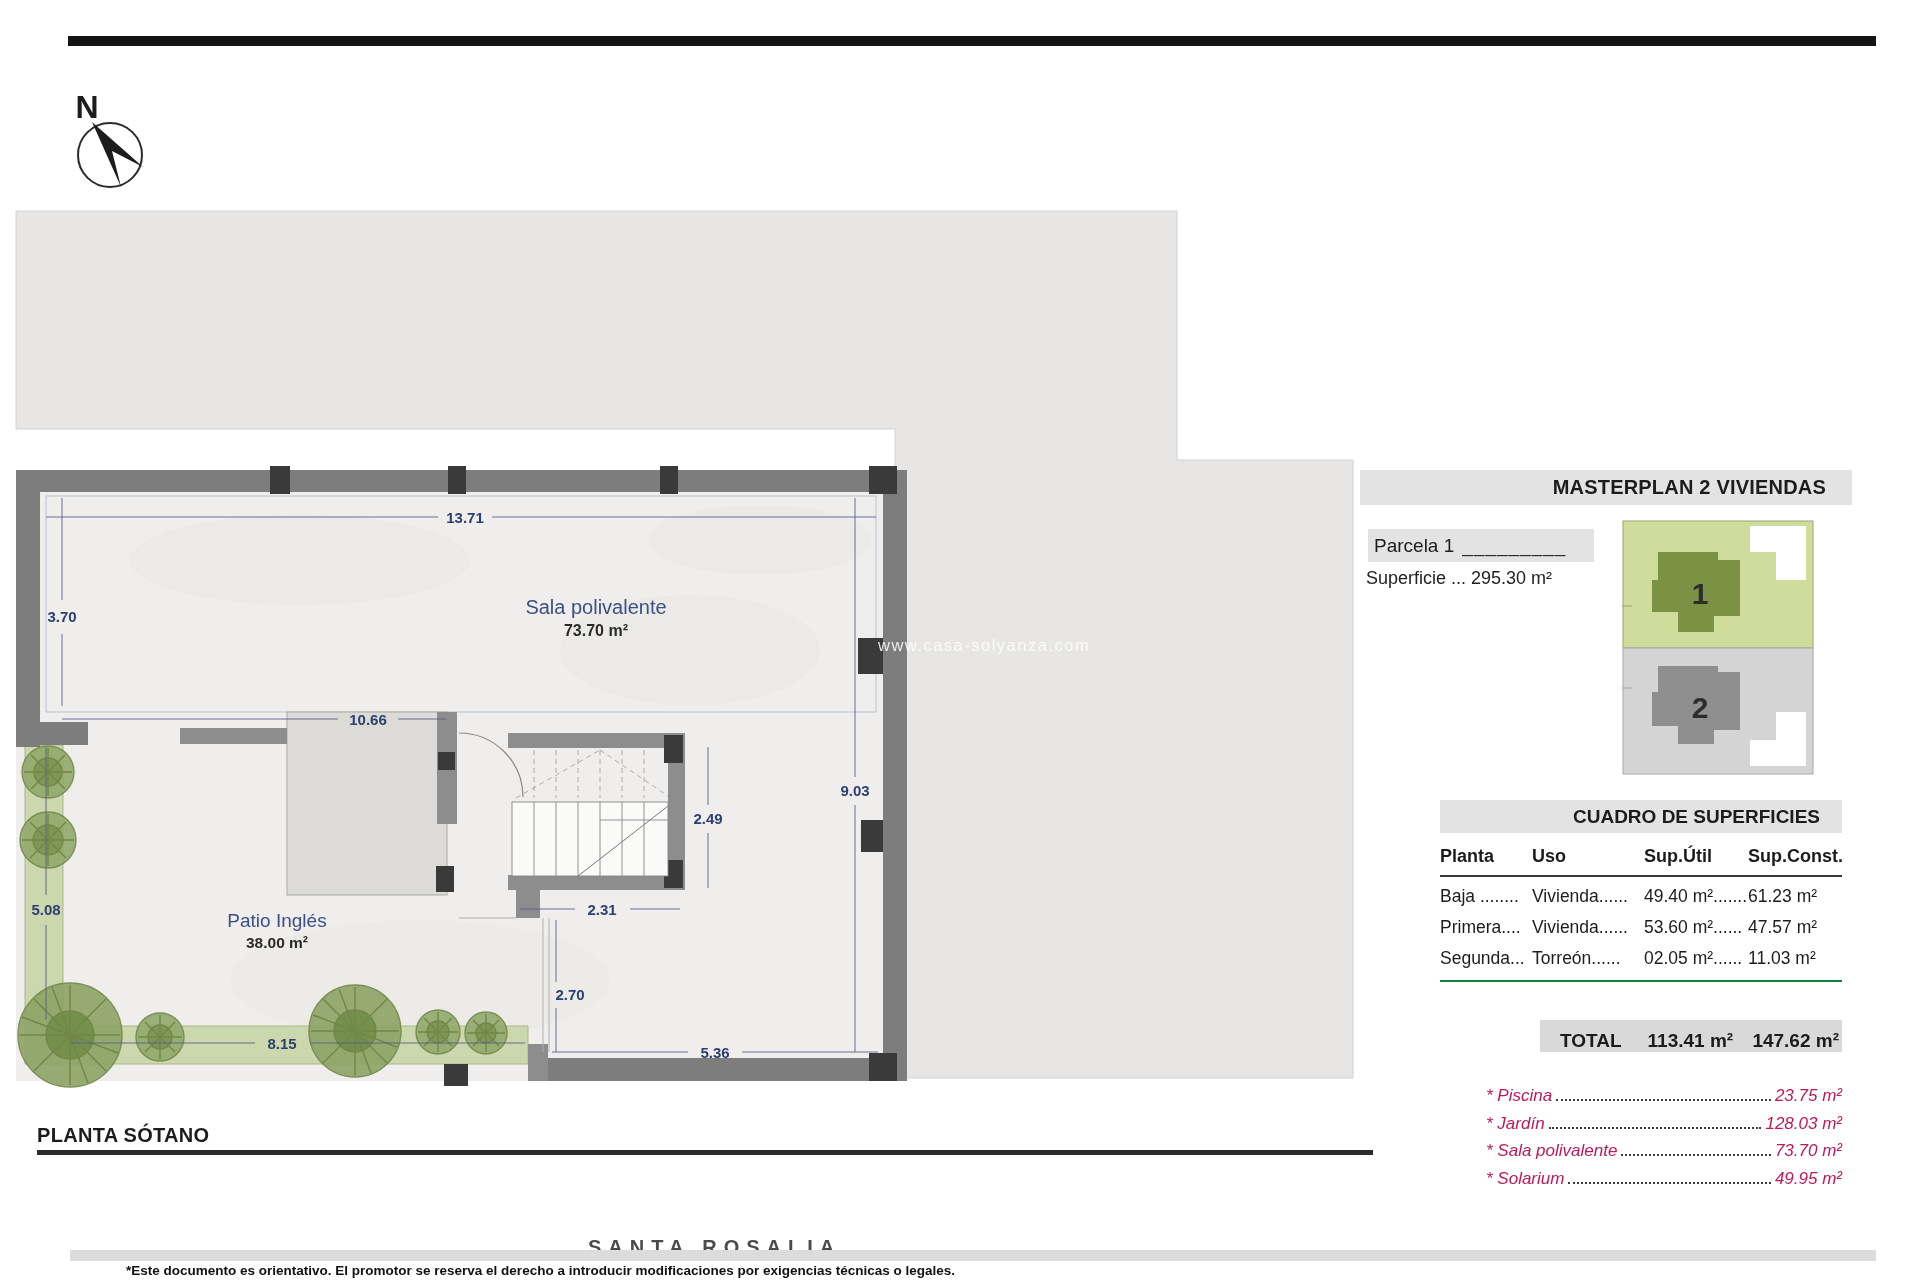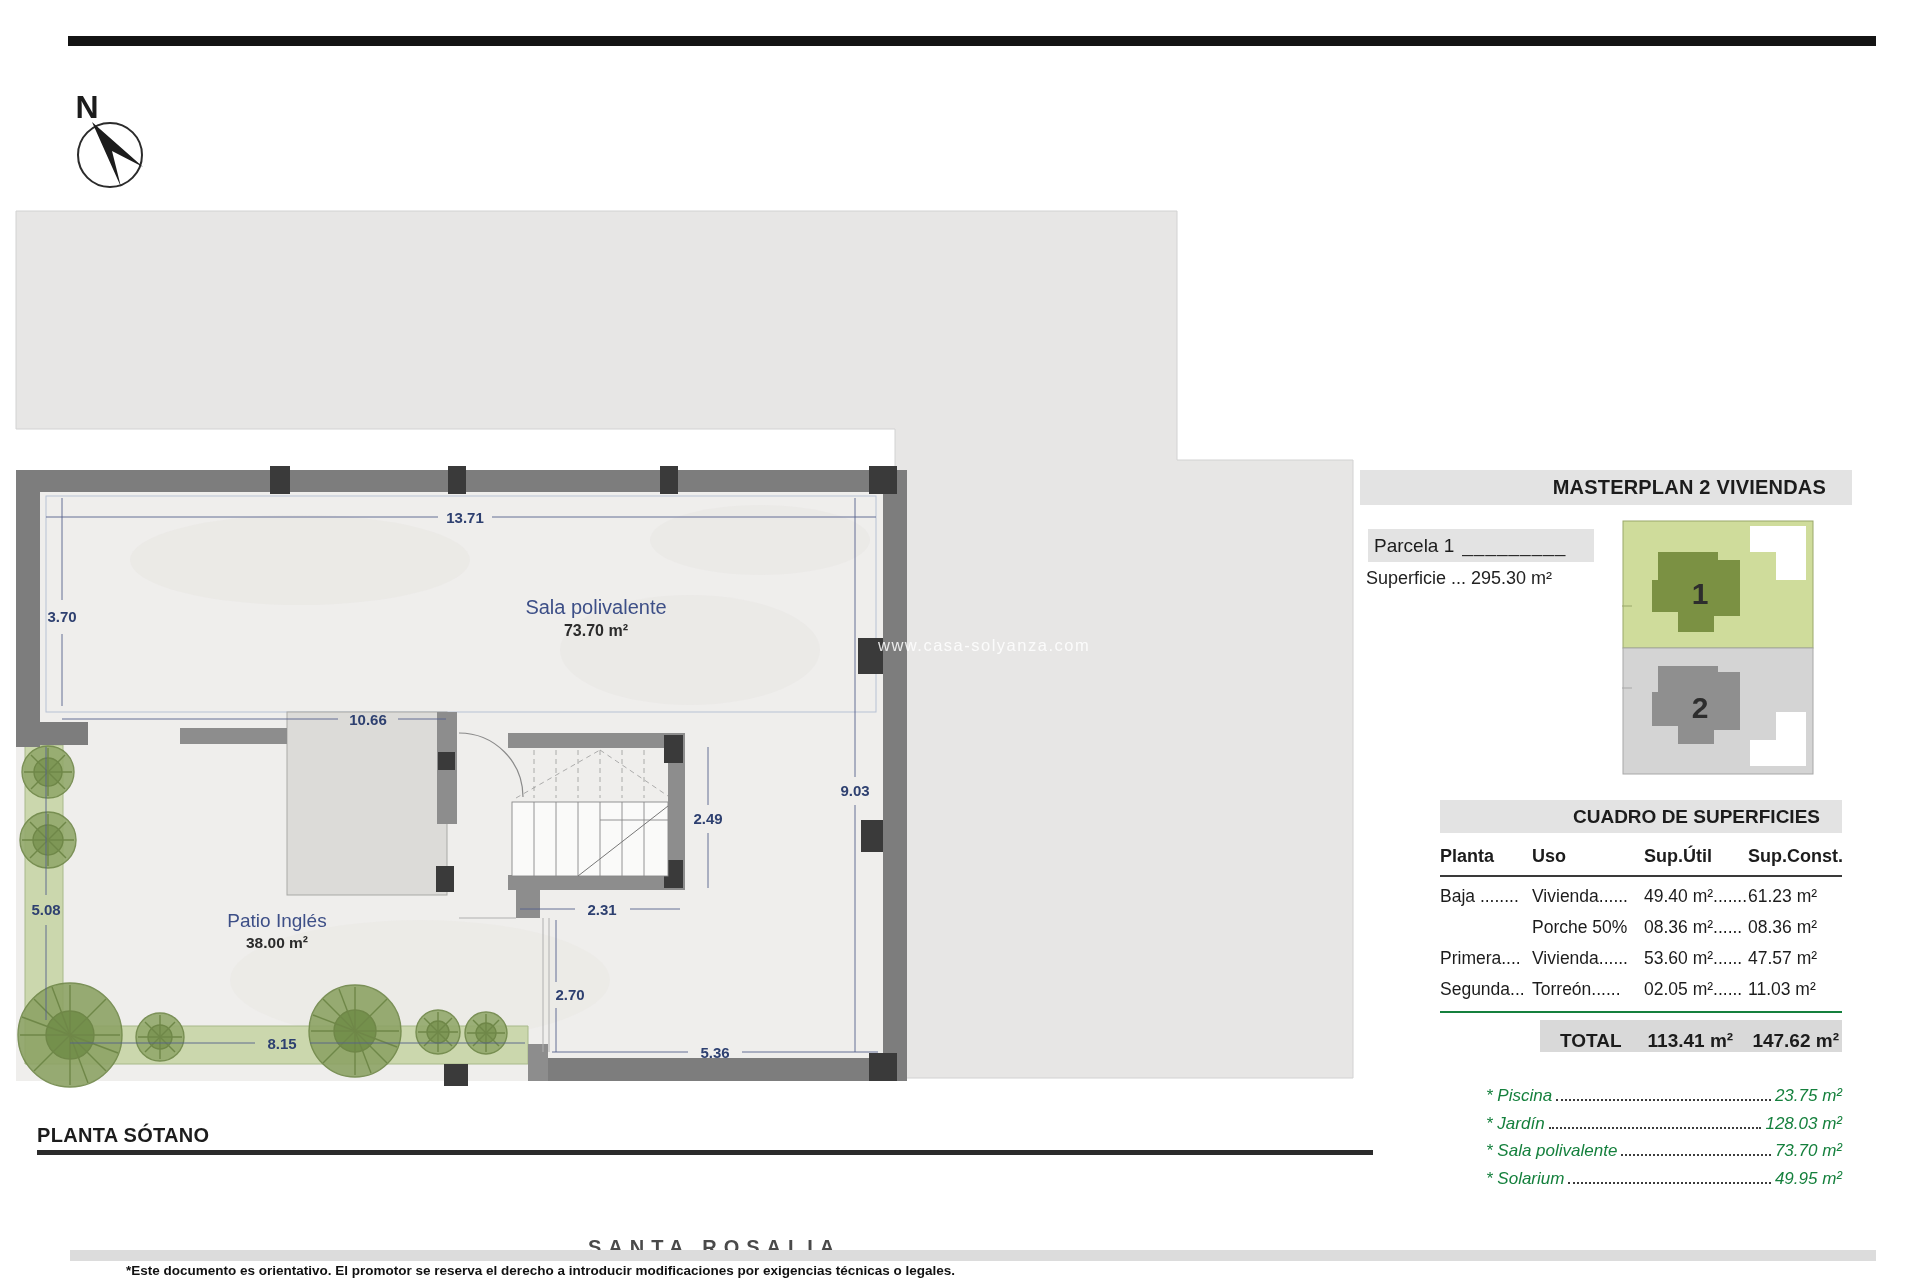--- a/index.html
+++ b/index.html
@@ -31,21 +31,21 @@
   #surfaces-table{left:1440px;top:846px;width:402px;font-size:17.5px;}
   .tbl-grid{display:grid;grid-template-columns:92px 112px 104px 94px;column-gap:0;}
   .tbl-head{font-weight:bold;font-size:18px;padding-bottom:8px;border-bottom:2px solid #3a3a3a;}
   .tbl-row{line-height:31px;white-space:nowrap;}
   .tbl-body{padding-top:4px;border-bottom:2px solid #15803d;padding-bottom:6px;}
   #total-bar{left:1540px;top:1020px;width:302px;height:32px;background:#d9d9d9;
              display:flex;align-items:flex-end;font-weight:bold;font-size:19px;box-sizing:border-box;
              padding:0 3px 0 20px;}
   #total-bar .v1{margin-left:26px;}
   #total-bar .v2{margin-left:auto;}
-  #extras{left:1486px;top:1086px;width:356px;font-size:17px;font-style:italic;color:#15803d;}
+  #extras{left:1486px;top:1086px;width:356px;font-size:17px;font-style:italic;color:#be185d;}
   .extra-row{display:flex;align-items:baseline;height:27.5px;}
   .extra-leader{flex:1;border-bottom:2px dotted #3c3c3c;margin:0 4px 4px 4px;}
 
   
   #plan-title{left:37px;top:1124px;font-size:20px;font-weight:bold;letter-spacing:.3px;}
   #plan-title-line{left:37px;top:1150px;width:1336px;height:5px;background:#2b2b2b;}
   #project-clip{left:588px;top:1236px;width:260px;height:14px;overflow:hidden;}
   #project-clip span{font-size:20px;font-weight:bold;color:#4a4a4a;letter-spacing:7px;}
   #bottom-divider{left:70px;top:1250px;width:1806px;height:11px;background:#dcdcdc;}
   #footer-note{left:126px;top:1263px;font-size:13.5px;font-weight:600;color:#111;}
@@ -286,26 +286,20 @@
       <span>Sup.Const.</span>
     </div>
     <div class="tbl-body">
       <div class="tbl-grid tbl-row">
         <span>Baja ........</span>
         <span>Vivienda......</span>
         <span>49.40 m².......</span>
         <span>61.23 m²</span>
       </div>
       <div class="tbl-grid tbl-row">
-        <span></span>
-        <span>Porche 50%</span>
-        <span>08.36 m²......</span>
-        <span>08.36 m²</span>
-      </div>
-      <div class="tbl-grid tbl-row">
         <span>Primera....</span>
         <span>Vivienda......</span>
         <span>53.60 m²......</span>
         <span>47.57 m²</span>
       </div>
       <div class="tbl-grid tbl-row">
         <span>Segunda...</span>
         <span>Torreón......</span>
         <span>02.05 m²......</span>
         <span>11.03 m²</span>

